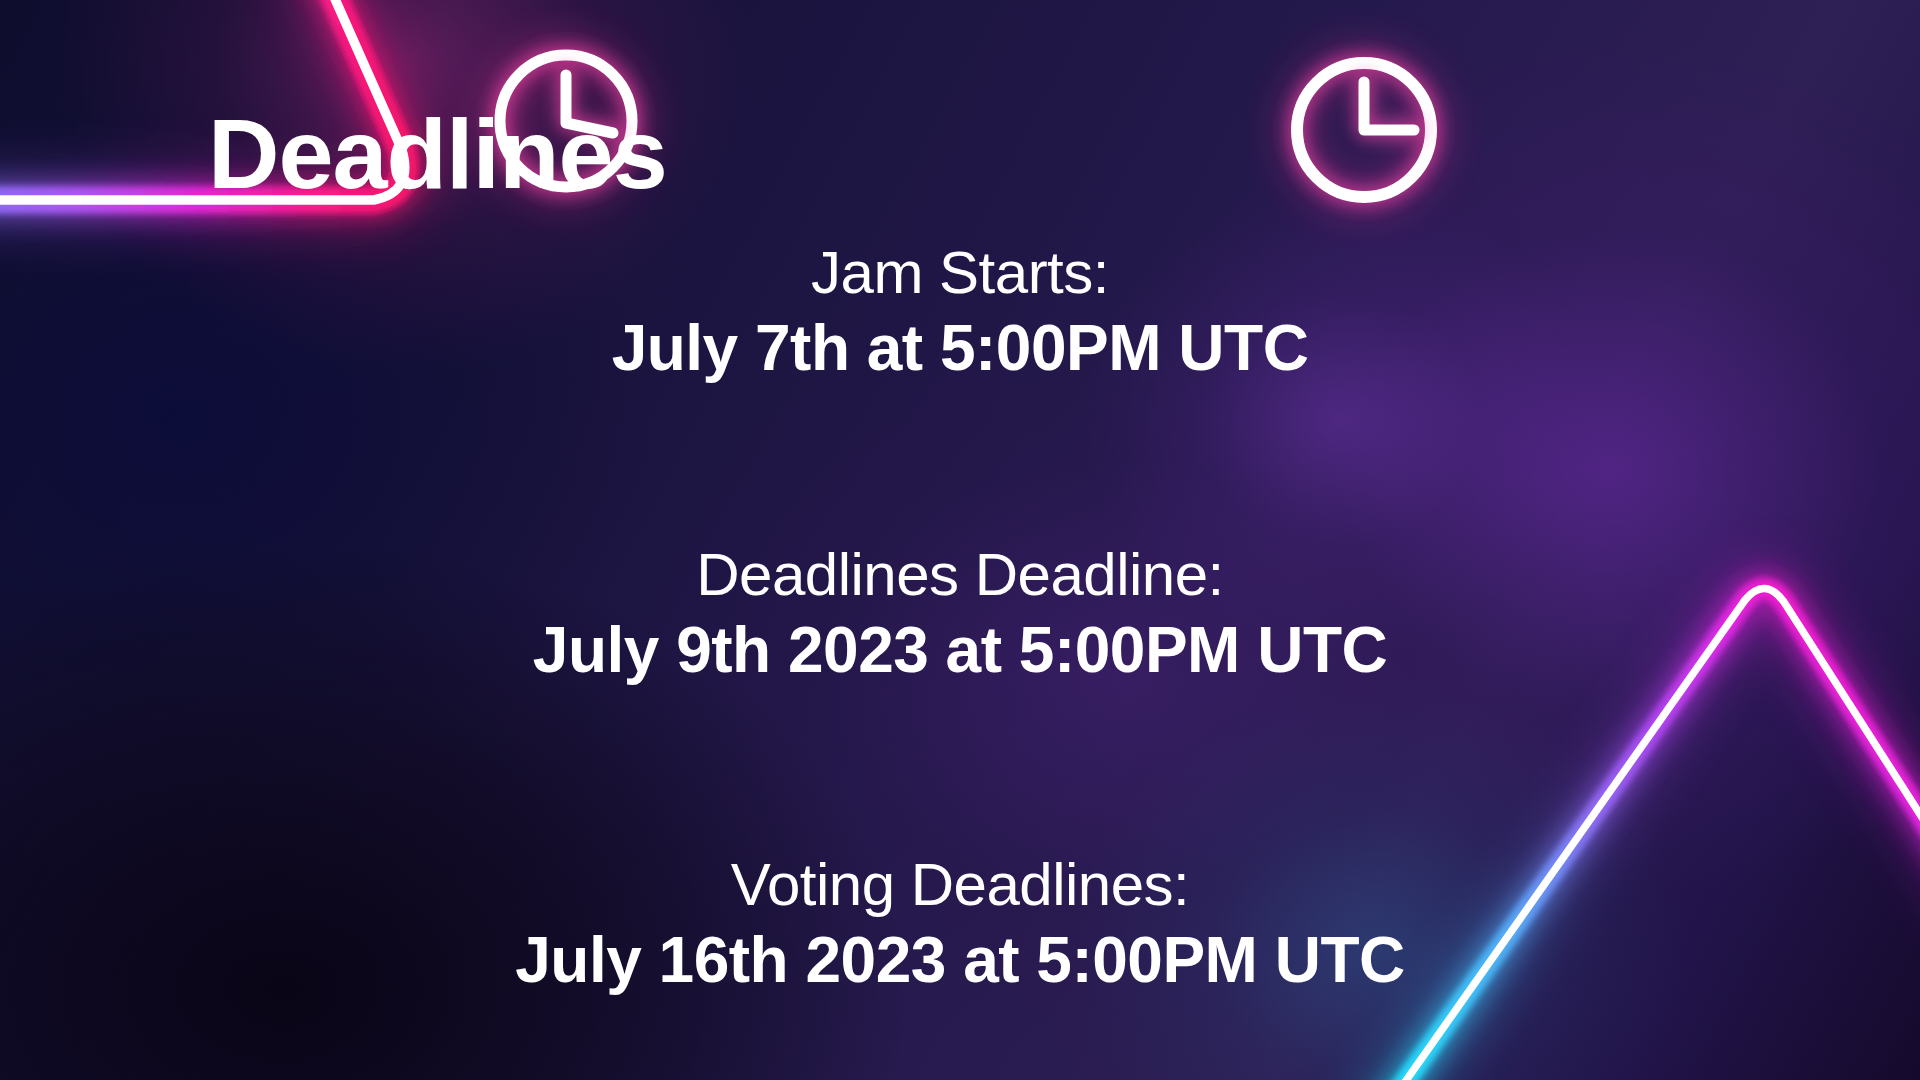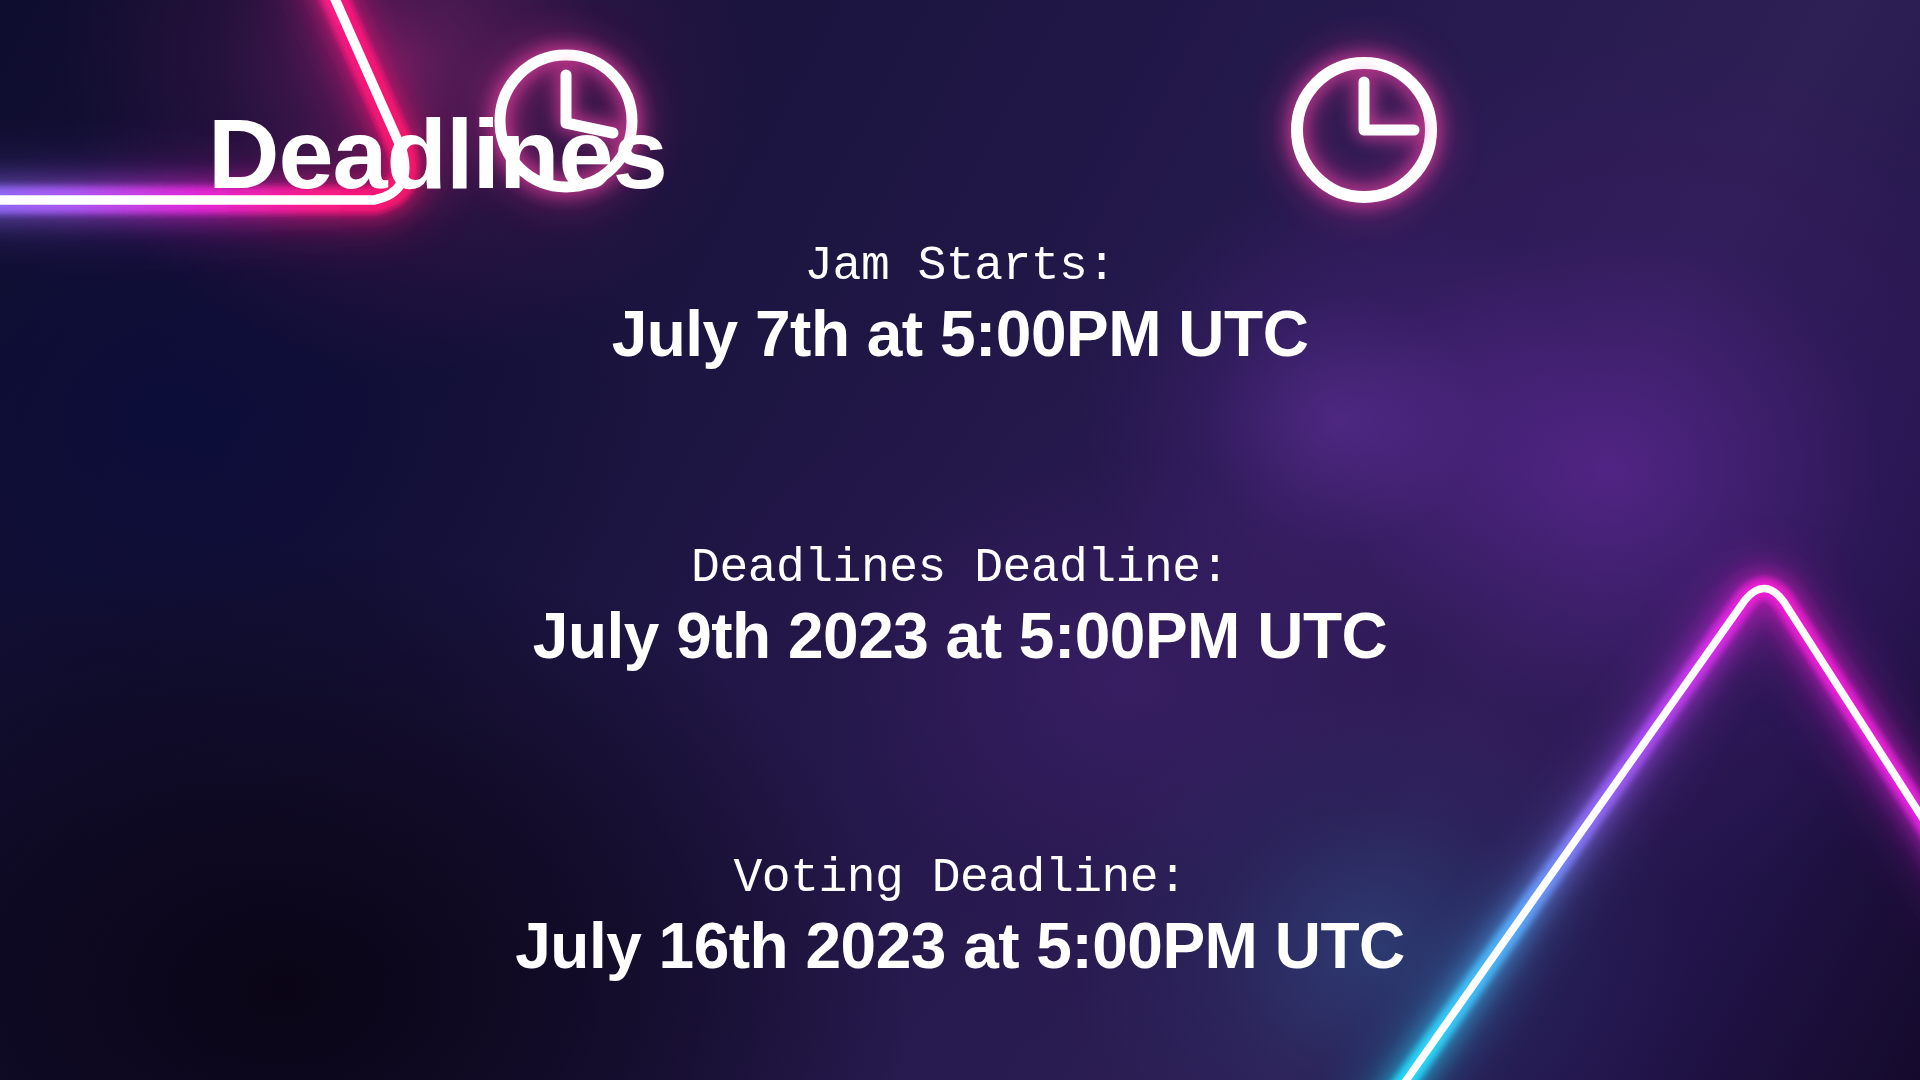--- a/index.html
+++ b/index.html
@@ -107,26 +107,25 @@
     white-space: nowrap;
   }
 
   .deadline-block {
     position: absolute;
     left: 0; right: 0;
     text-align: center;
     color: #ffffff;
   }
   .deadline-label {
-    font-size: 48px;
+    font-size: 60px;
     font-weight: 400;
     line-height: 1.18;
     letter-spacing: -0.5px;
     white-space: nowrap;
-    font-family: Liberation Mono, monospace;
   }
   .deadline-value {
     font-size: 64px;
     font-weight: bold;
     line-height: 1.18;
     letter-spacing: -0.5px;
     white-space: nowrap;
     margin-top: 2px;
   }
 
@@ -237,18 +236,18 @@
       <div class="deadline-label">Jam Starts:</div>
       <div class="deadline-value">July 7th at 5:00PM UTC</div>
     </div>
 
     <div class="deadline-block" id="block-1">
       <div class="deadline-label">Deadlines Deadline:</div>
       <div class="deadline-value">July 9th 2023 at 5:00PM UTC</div>
     </div>
 
     <div class="deadline-block" id="block-2">
-      <div class="deadline-label">Voting Deadline:</div>
+      <div class="deadline-label">Voting Deadlines:</div>
       <div class="deadline-value">July 16th 2023 at 5:00PM UTC</div>
     </div>
 
   </div>
 </div>
 
 </body></html>

